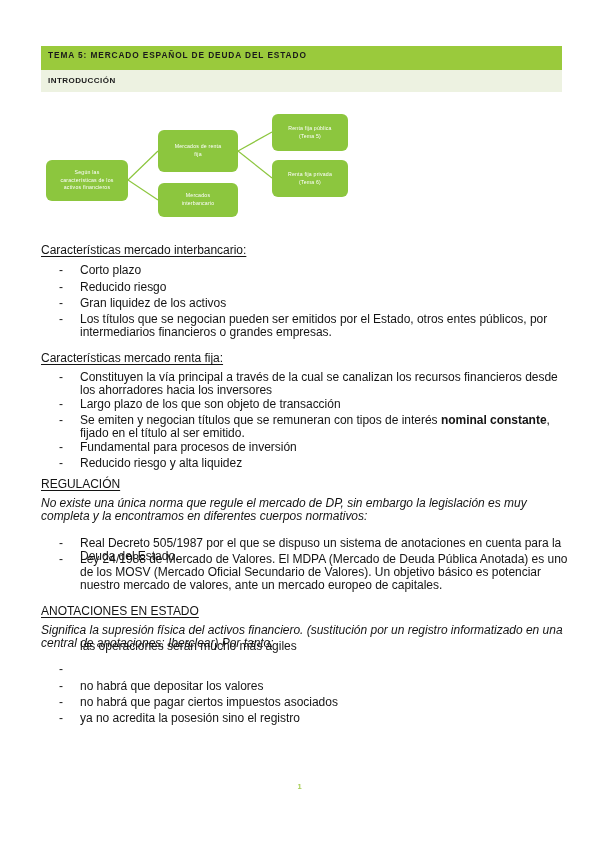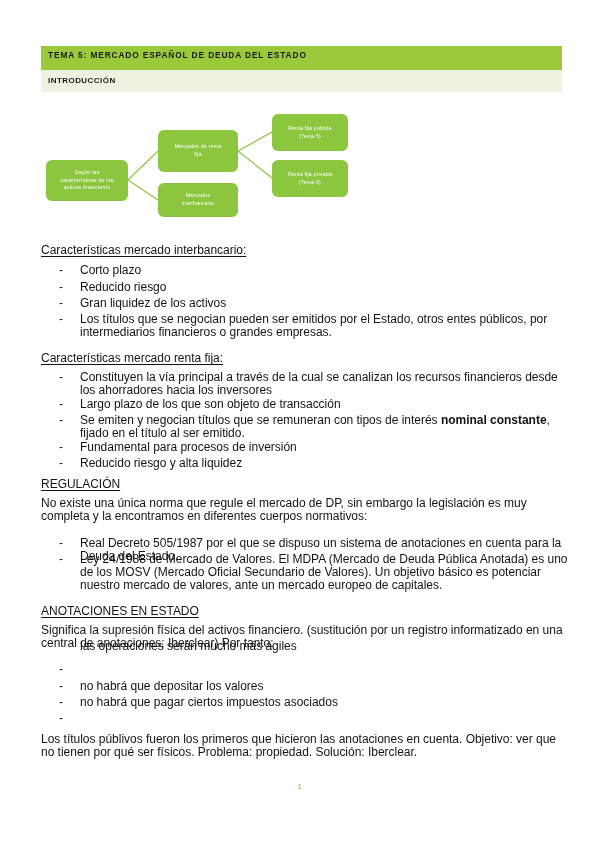--- a/index.html
+++ b/index.html
@@ -96,21 +96,21 @@
     position: absolute;
     font-size: 12px;
     line-height: 13.2px;
     color: #141414;
     letter-spacing: -0.02px;
   }
   .heading {
     text-decoration: underline;
     text-underline-offset: 1.5px;
   }
-  .para { width: 526px; }
+  .para { width: 526px; font-style: italic; }
   .li-dash { left: 59px; }
   .li-text { left: 80px; width: 488px; }
   .li-text b { font-weight: bold; }
 
   .page-number {
     position: absolute;
     left: 0;
     top: 782px;
     width: 599px;
     text-align: center;
@@ -221,18 +221,18 @@
   <div class="li-dash" style="top:663px;">-</div>
   <div class="li-text" style="top:640px;">las operaciones serán mucho más ágiles</div>
 
   <div class="li-dash" style="top:680px;">-</div>
   <div class="li-text" style="top:680px;">no habrá que depositar los valores</div>
 
   <div class="li-dash" style="top:696px;">-</div>
   <div class="li-text" style="top:696px;">no habrá que pagar ciertos impuestos asociados</div>
 
   <div class="li-dash" style="top:712px;">-</div>
-
-  <div class="para" style="left:41px; top:733px;">Los títulos públivos fueron los primeros que hicieron las anotaciones en cuenta. Objetivo: ver que no tienen por qué ser físicos. Problema: propiedad. Solución: Iberclear.</div>
+  <div class="li-text" style="top:712px;">ya no acredita la posesión sino el registro</div>
+
 
   <div class="page-number">1</div>
 
 </div>
 
 </body></html>

